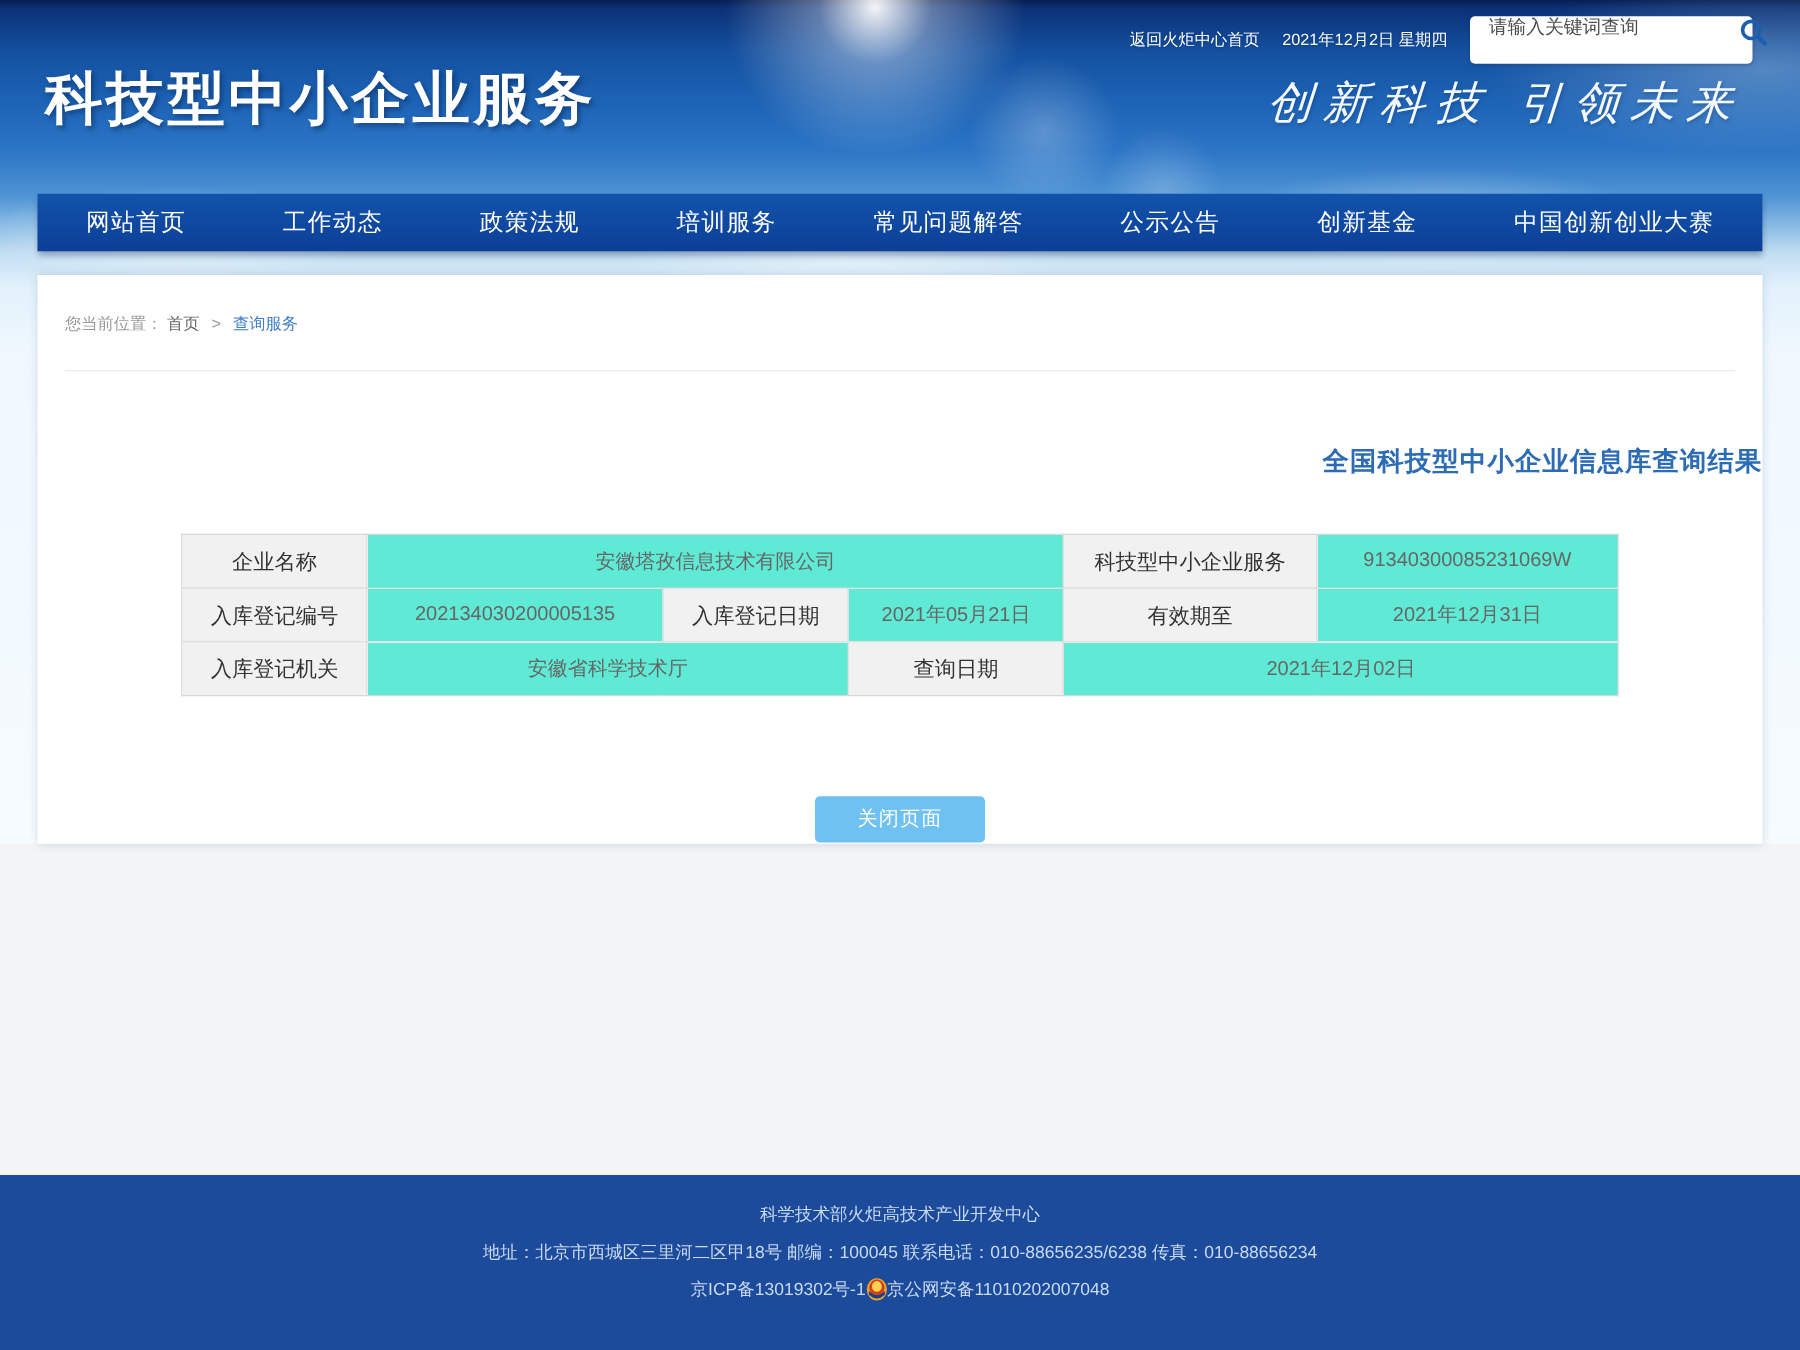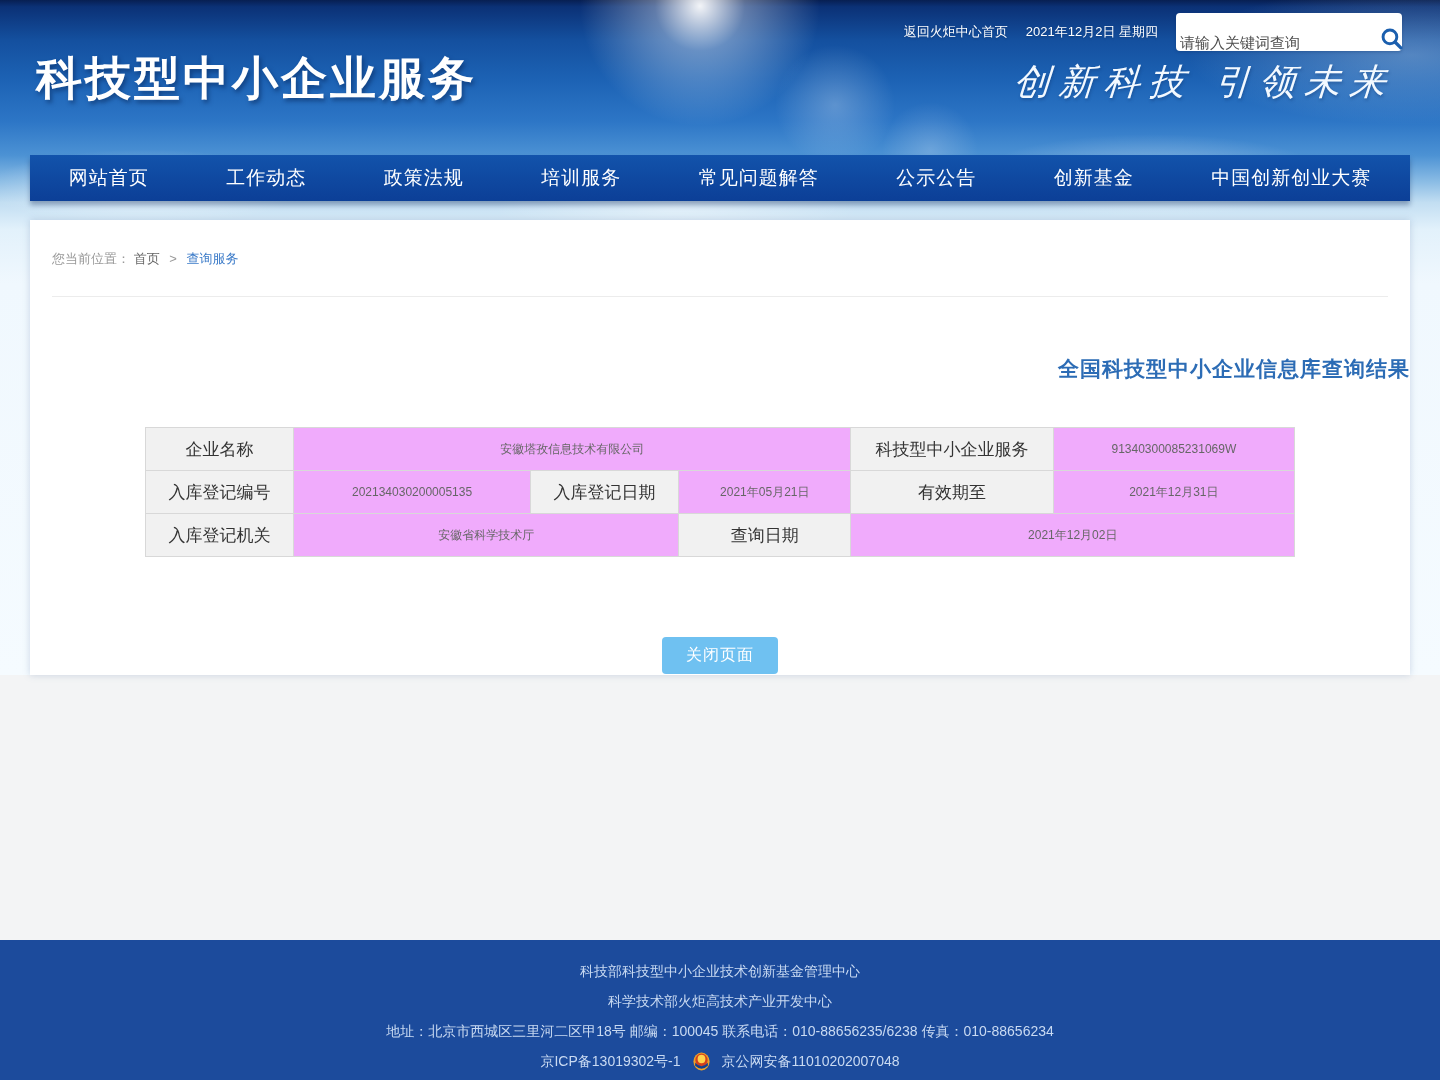--- a/index.html
+++ b/index.html
@@ -22,21 +22,21 @@
       radial-gradient(ellipse 250px 60px at 80% 176px, rgba(255,255,255,.35), transparent 70%),
       radial-gradient(ellipse 320px 100px at 98% 55px, rgba(225,243,255,.3), transparent 70%),
       linear-gradient(180deg,#071f52 0,#0b3176 1%,#14509f 6%,#1d63b5 12%,#2d76c6 18%,#4c92d4 23%,#8cbde5 27%,#c2def2 30%,#e2f1fb 34%,#f0f8fe 42%,#f5fbff 100%);
   }
   
   .topbar { position:absolute; top:13px; right:38px; display:flex; align-items:center; gap:18px; }
   .toplink, .topdate { color:#ffffff; font-size:13px; text-shadow:0 1px 2px rgba(10,40,90,.4); white-space:nowrap; }
   .toplink { cursor:pointer; }
   .searchbox {
     width:226px; height:38px; background:#fff; border-radius:4px;
-    display:flex; align-items:flex-end; padding:0 8px 0 4px;
+    display:flex; align-items:flex-start; padding:0 8px 0 15px;
     box-shadow:0 1px 3px rgba(10,40,90,.3);
   }
   .searchbox input { flex:1; border:none; outline:none; font-size:15px; color:#333; background:transparent; font-family:inherit; }
   .searchbox input::placeholder { color:#4d4d4d; }
   .search-icon { width:25px; height:25px; cursor:pointer; flex:0 0 auto; }
   
   .logo {
     position:absolute; left:36px; top:48px;
     font-family:"DejaVu Serif","Liberation Serif",serif;
     font-size:46px; font-weight:bold; color:#ffffff; letter-spacing:3px;
@@ -70,37 +70,37 @@
   .crumb-home { color:#666; cursor:pointer; }
   .crumb-sep { color:#999; margin:0 6px; }
   .crumb-current { color:#3d7cc9; cursor:pointer; }
   .main-title {
     text-align:right; margin-top:58px;
     font-size:21px; font-weight:bold; color:#2c6cb5; letter-spacing:1px;
   }
   table.info { width:1150px; margin:44px auto 0; border-collapse:collapse; table-layout:fixed; }
   table.info td {
     border:1px solid #d8d8d8; height:43px; text-align:center;
-    font-size:12px; color:#666; background:#f0abfc;
+    font-size:16px; color:#666; background:#5eead4;
     overflow:hidden; white-space:nowrap; padding:0 6px;
   }
   table.info td.lbl { background:#f1f1f1; color:#333; font-size:17px; }
   .close-btn {
-    display:block; margin:80px auto 0; width:116px; height:37px;
+    display:block; margin:80px auto 0; width:136px; height:37px;
     background:#6fc1f1; color:#ffffff; border:none; border-radius:4px;
     font-size:16px; cursor:pointer; font-family:inherit; letter-spacing:1px;
   }
   
   .footer {
     position:absolute; bottom:0; left:0; width:1440px; height:140px;
     background:#1c4b9c; color:#c9daf2; font-size:14px; text-align:center;
     padding-top:16px;
   }
   .footer .fline { line-height:30px; white-space:nowrap; }
-  .icp-row { display:flex; justify-content:center; align-items:center; gap:12px; line-height:30px; }
+  .icp-row { display:flex; justify-content:center; align-items:center; gap:0; line-height:30px; }
   .icp-link, .police-link { color:#c9daf2; cursor:pointer; }
   .badge-icon { width:17px; height:19px; display:inline-block; }
 </style>
 </head>
 <body>
 
 <div class="hero">
 
   <div class="topbar">
     <span class="toplink">返回火炬中心首页</span>
@@ -170,21 +170,20 @@
         <td class="lbl">查询日期</td>
         <td colspan="2">2021年12月02日</td>
       </tr>
     </tbody>
   </table>
 
   <button class="close-btn">关闭页面</button>
 </div>
 
 <div class="footer">
-  <div class="fline">科技部科技型中小企业技术创新基金管理中心</div>
   <div class="fline">科学技术部火炬高技术产业开发中心</div>
   <div class="fline">地址：北京市西城区三里河二区甲18号 邮编：100045 联系电话：010-88656235/6238 传真：010-88656234</div>
   <div class="icp-row">
     <span class="icp-link">京ICP备13019302号-1</span>
     <svg class="badge-icon" viewBox="0 0 20 22">
       <ellipse cx="10" cy="11" rx="9.5" ry="10.5" fill="#f0a226"></ellipse>
       <ellipse cx="10" cy="9.5" rx="7.2" ry="7.8" fill="#d2401e"></ellipse>
       <ellipse cx="10" cy="8.2" rx="4.6" ry="5" fill="#ffd24d"></ellipse>
       <path d="M2.5 12.5 Q10 20.5 17.5 12.5 L17.5 16 Q10 23 2.5 16 Z" fill="#12418f"></path>
     </svg>

